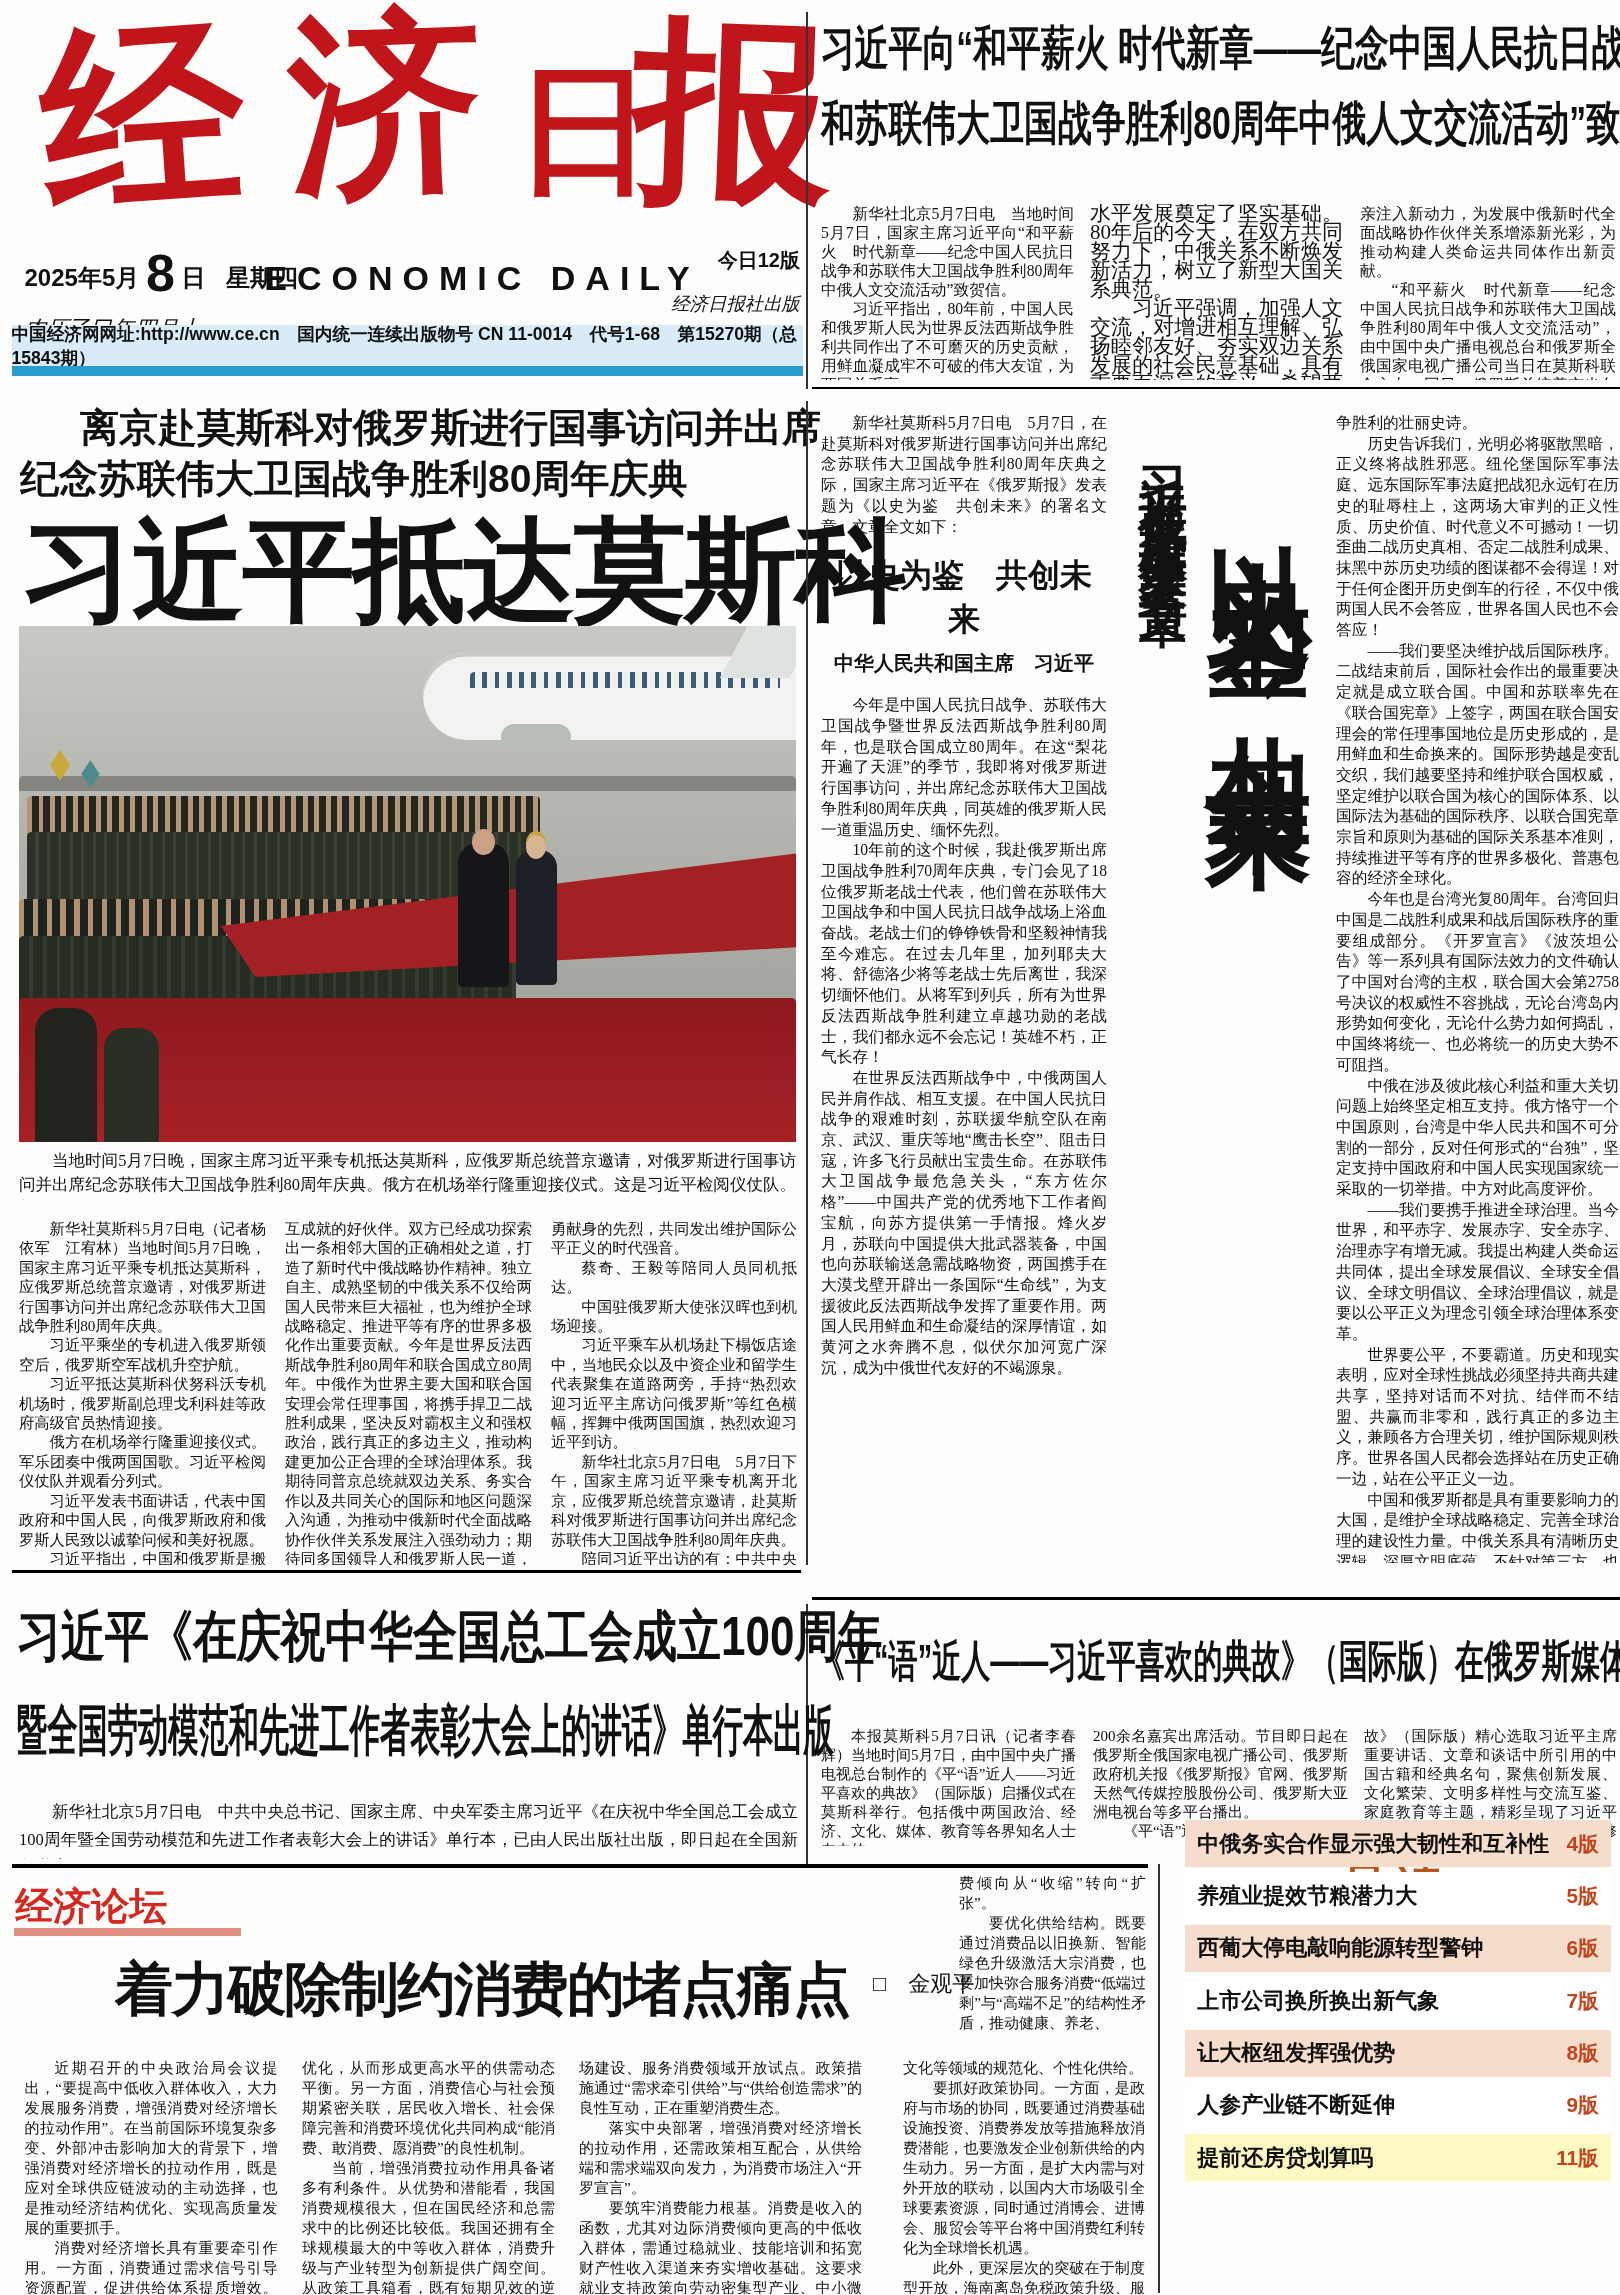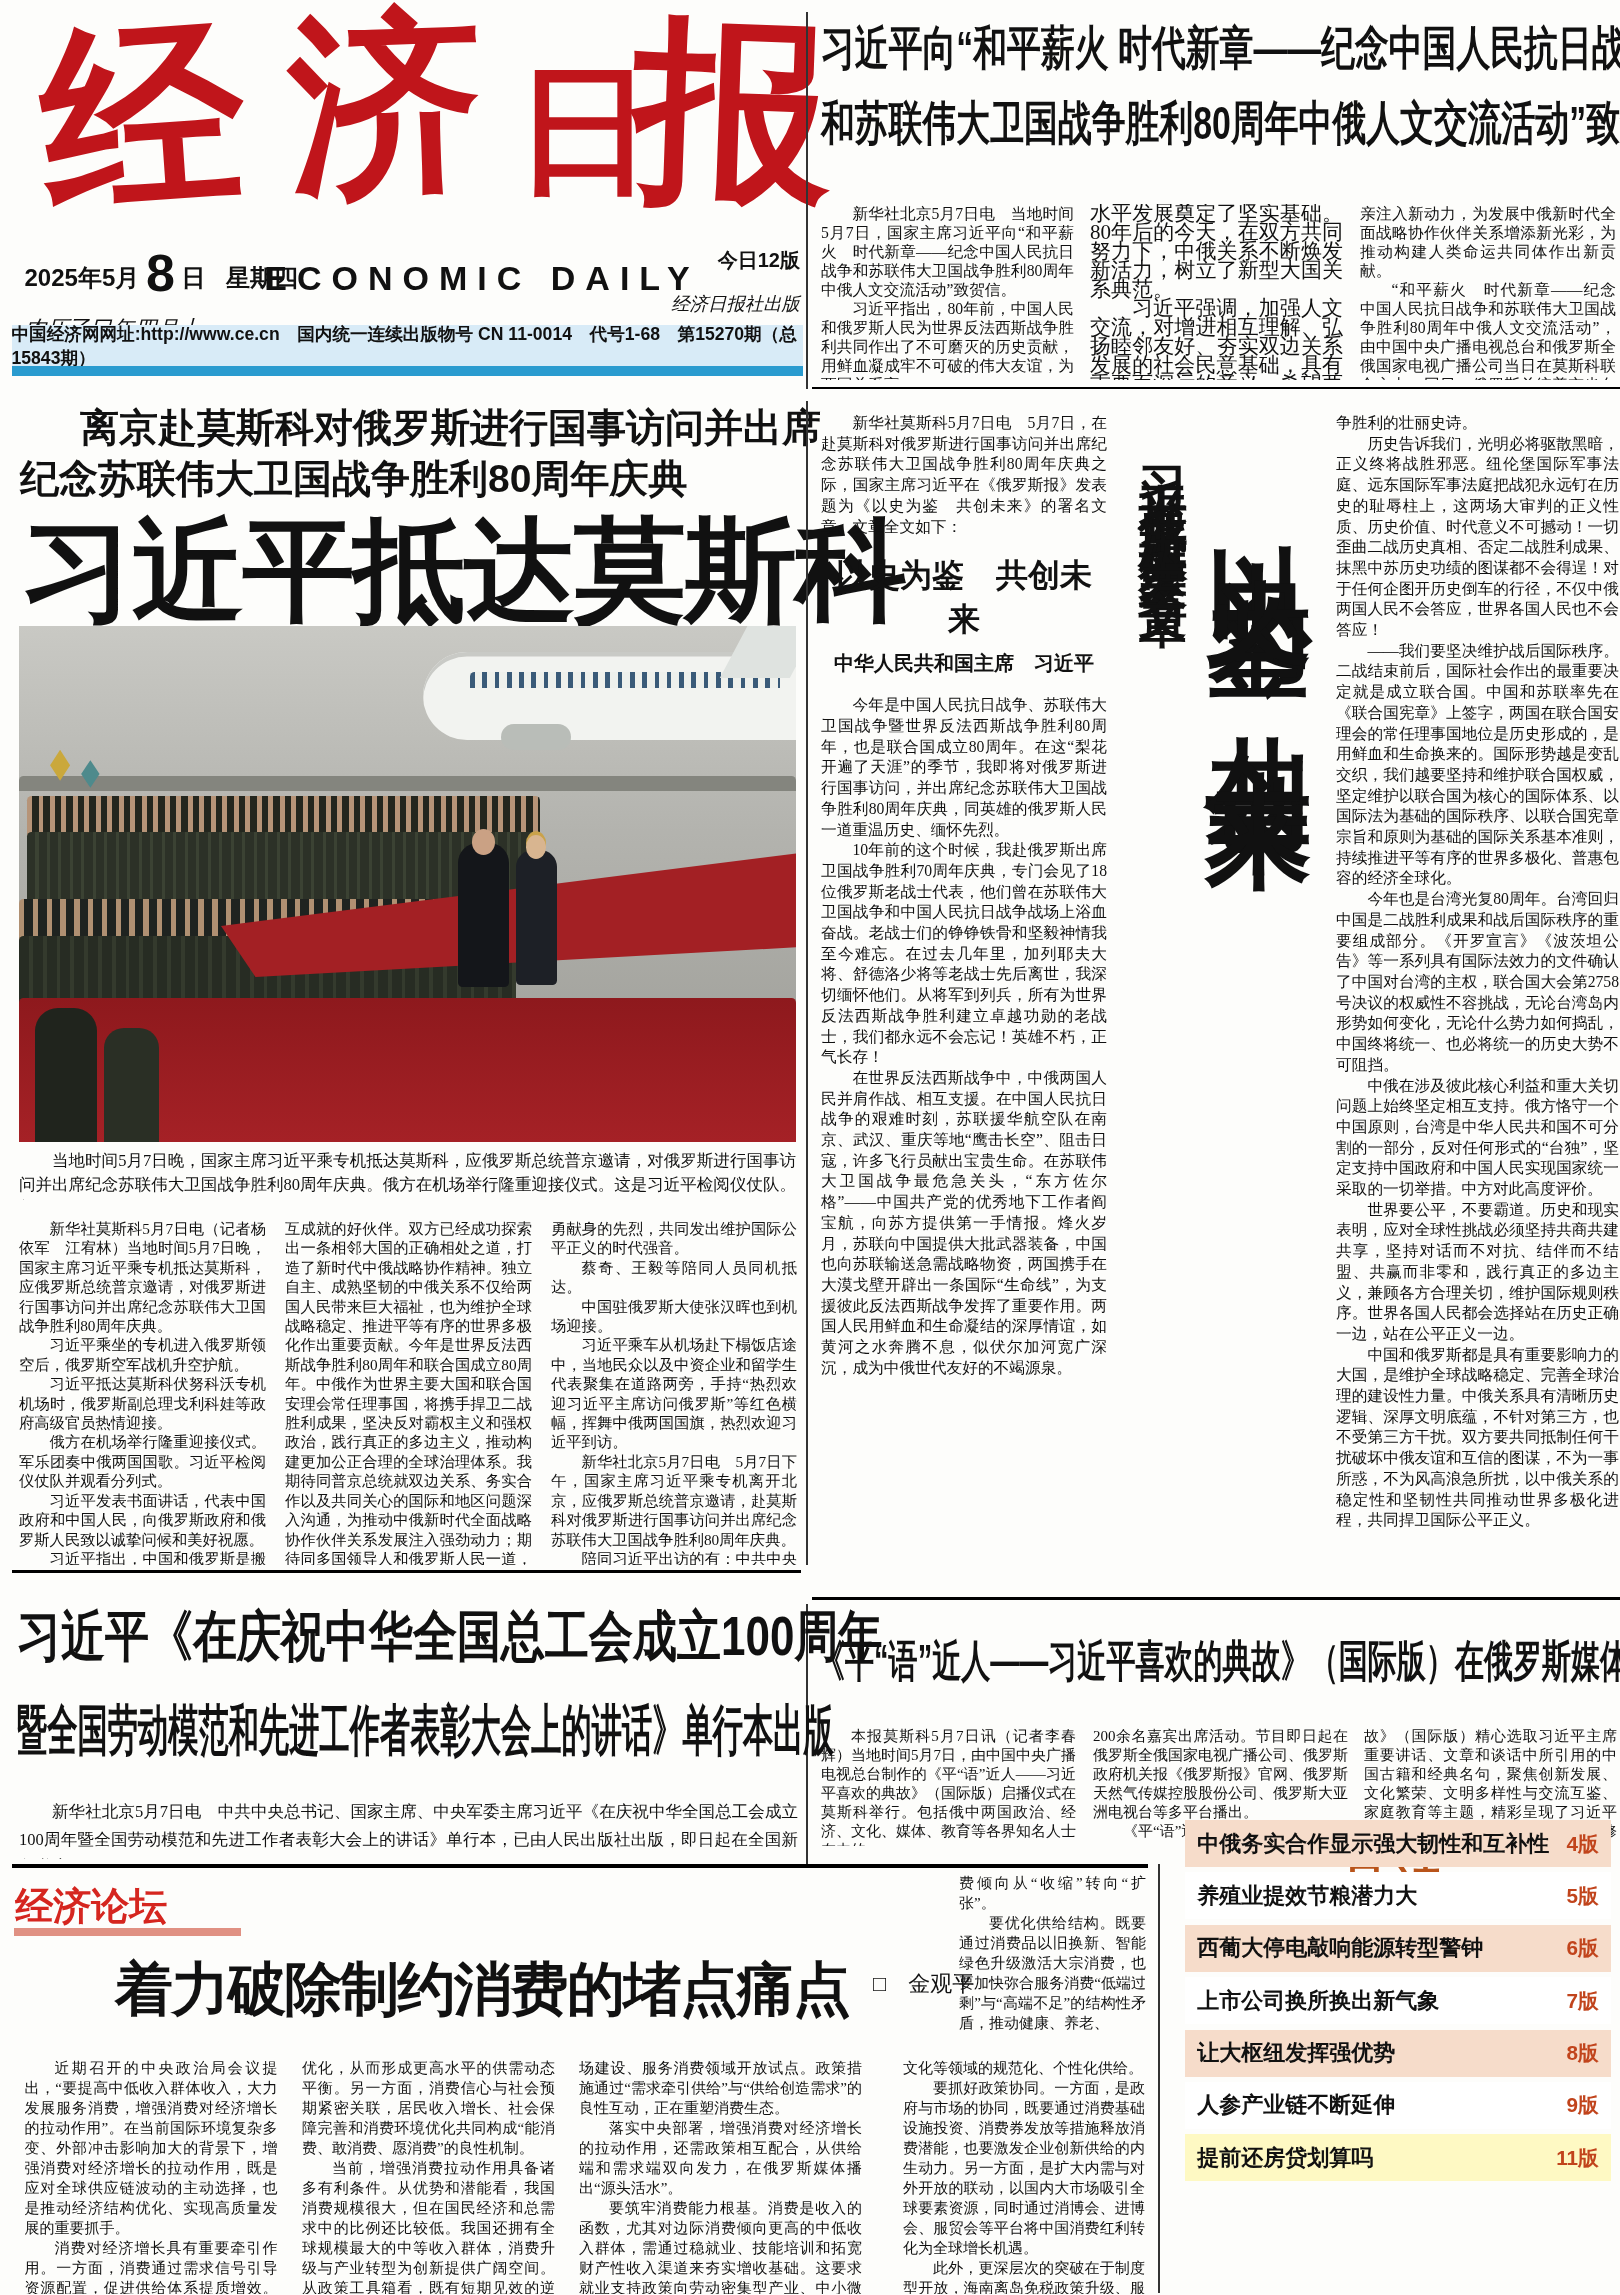--- a/index.html
+++ b/index.html
@@ -150,20 +150,21 @@
   <div class="abs" style="left:1139px;top:429px;width:58px;height:1072px;writing-mode:vertical-rl;font-size:49px;font-weight:900;letter-spacing:9.2px;text-align:left;">习近平在俄罗斯媒体发表署名文章</div>
 
   <div class="abs" style="left:1217px;top:459px;width:115px;height:1087px;writing-mode:vertical-rl;font-size:106px;font-weight:900;letter-spacing:17px;">以史为鉴　共创未来</div>
 
   <div class="abs jtext serif" style="left:1336px;top:413px;width:283px;height:1150px;font-size:15.7px;line-height:20.7px;" data-noindent-first="">
       <p>争胜利的壮丽史诗。</p>
       <p>历史告诉我们，光明必将驱散黑暗，正义终将战胜邪恶。纽伦堡国际军事法庭、远东国际军事法庭把战犯永远钉在历史的耻辱柱上，这两场大审判的正义性质、历史价值、时代意义不可撼动！一切歪曲二战历史真相、否定二战胜利成果、抹黑中苏历史功绩的图谋都不会得逞！对于任何企图开历史倒车的行径，不仅中俄两国人民不会答应，世界各国人民也不会答应！</p>
       <p>——我们要坚决维护战后国际秩序。二战结束前后，国际社会作出的最重要决定就是成立联合国。中国和苏联率先在《联合国宪章》上签字，两国在联合国安理会的常任理事国地位是历史形成的，是用鲜血和生命换来的。国际形势越是变乱交织，我们越要坚持和维护联合国权威，坚定维护以联合国为核心的国际体系、以国际法为基础的国际秩序、以联合国宪章宗旨和原则为基础的国际关系基本准则，持续推进平等有序的世界多极化、普惠包容的经济全球化。</p>
       <p>今年也是台湾光复80周年。台湾回归中国是二战胜利成果和战后国际秩序的重要组成部分。《开罗宣言》《波茨坦公告》等一系列具有国际法效力的文件确认了中国对台湾的主权，联合国大会第2758号决议的权威性不容挑战，无论台湾岛内形势如何变化，无论什么势力如何捣乱，中国终将统一、也必将统一的历史大势不可阻挡。</p>
       <p>中俄在涉及彼此核心利益和重大关切问题上始终坚定相互支持。俄方恪守一个中国原则，台湾是中华人民共和国不可分割的一部分，反对任何形式的“台独”，坚定支持中国政府和中国人民实现国家统一采取的一切举措。中方对此高度评价。</p>
+      <p>——我们要携手推进全球治理。当今世界，和平赤字、发展赤字、安全赤字、治理赤字有增无减。我提出构建人类命运共同体，提出全球发展倡议、全球安全倡议、全球文明倡议、全球治理倡议，就是要以公平正义为理念引领全球治理体系变革。</p>
       <p>世界要公平，不要霸道。历史和现实表明，应对全球性挑战必须坚持共商共建共享，坚持对话而不对抗、结伴而不结盟、共赢而非零和，践行真正的多边主义，兼顾各方合理关切，维护国际规则秩序。世界各国人民都会选择站在历史正确一边，站在公平正义一边。</p>
       <p>中国和俄罗斯都是具有重要影响力的大国，是维护全球战略稳定、完善全球治理的建设性力量。中俄关系具有清晰历史逻辑、深厚文明底蕴，不针对第三方，也不受第三方干扰。双方要共同抵制任何干扰破坏中俄友谊和互信的图谋，不为一事所惑，不为风高浪急所扰，以中俄关系的稳定性和坚韧性共同推动世界多极化进程，共同捍卫国际公平正义。</p>
     </div>
 
   <div class="abs hline" style="left:11.5px;top:1570px;width:789px;height:3.1px;"></div>
   <div class="abs hline" style="left:812px;top:1597px;width:809px;height:3.1px;"></div>
   <div class="abs vline" style="left:806px;top:1604px;width:1.5px;height:260px;"></div>
 
   <div class="abs" style="left:17px;top:1600px;width:783px;height:84px;">
     <span class="condensed" style="font-size:55px;transform:scaleX(0.80);">习近平《在庆祝中华全国总工会成立100周年</span>
@@ -205,21 +206,21 @@
   <div class="abs jtext serif" style="left:24.5px;top:2058px;width:253px;height:236px;font-size:15px;line-height:20px;">
       <p>近期召开的中央政治局会议提出，“要提高中低收入群体收入，大力发展服务消费，增强消费对经济增长的拉动作用”。在当前国际环境复杂多变、外部冲击影响加大的背景下，增强消费对经济增长的拉动作用，既是应对全球供应链波动的主动选择，也是推动经济结构优化、实现高质量发展的重要抓手。</p>
       <p>消费对经济增长具有重要牵引作用。一方面，消费通过需求信号引导资源配置，促进供给体系提质增效。当前，我国居民消费水平不断升级，从商品消费向服务消费延伸，这种结构性变迁要求供给端加快技术创新和服务</p>
     </div>
   <div class="abs jtext serif" style="left:302px;top:2058px;width:253px;height:236px;font-size:15px;line-height:20px;" data-noindent-first="">
       <p>优化，从而形成更高水平的供需动态平衡。另一方面，消费信心与社会预期紧密关联，居民收入增长、社会保障完善和消费环境优化共同构成“能消费、敢消费、愿消费”的良性机制。</p>
       <p>当前，增强消费拉动作用具备诸多有利条件。从优势和潜能看，我国消费规模很大，但在国民经济和总需求中的比例还比较低。我国还拥有全球规模最大的中等收入群体，消费升级与产业转型为创新提供广阔空间。从政策工具箱看，既有短期见效的逆周期调节工具，如消费品以旧换新、消费券发放，也有立足长远的制度性改革，如全国统一大市</p>
     </div>
   <div class="abs jtext serif" style="left:579px;top:2058px;width:283px;height:236px;font-size:15px;line-height:20px;" data-noindent-first="">
       <p>场建设、服务消费领域开放试点。政策措施通过“需求牵引供给”与“供给创造需求”的良性互动，正在重塑消费生态。</p>
-      <p>落实中央部署，增强消费对经济增长的拉动作用，还需政策相互配合，从供给端和需求端双向发力，在俄罗斯媒体播出“源头活水”。</p>
+      <p>落实中央部署，增强消费对经济增长的拉动作用，还需政策相互配合，从供给端和需求端双向发力，为消费市场注入“开罗宣言”。</p>
       <p>要筑牢消费能力根基。消费是收入的函数，尤其对边际消费倾向更高的中低收入群体，需通过稳就业、技能培训和拓宽财产性收入渠道来夯实增收基础。这要求就业支持政策向劳动密集型产业、中小微企业倾斜，同时以公共服务均等化减少预防性储蓄，推动消</p>
     </div>
   <div class="abs jtext serif" style="left:903px;top:2058px;width:242px;height:236px;font-size:15px;line-height:20px;" data-noindent-first="">
       <p>文化等领域的规范化、个性化供给。</p>
       <p>要抓好政策协同。一方面，是政府与市场的协同，既要通过消费基础设施投资、消费券发放等措施释放消费潜能，也要激发企业创新供给的内生动力。另一方面，是扩大内需与对外开放的联动，以国内大市场吸引全球要素资源，同时通过消博会、进博会、服贸会等平台将中国消费红利转化为全球增长机遇。</p>
       <p>此外，更深层次的突破在于制度型开放，海南离岛免税政策升级、服务业开放试点扩围等实践表明，高水平开放能引入国际优质供给，倒逼本土企业提升竞争力。</p>
     </div>
 
   <div class="abs" style="left:1183px;top:1856px;width:429px;display:flex;align-items:center;justify-content:center;gap:10px;">
     <span style="display:inline-block;width:92px;height:0;border-top:4.6px solid #b9541a;"></span>

